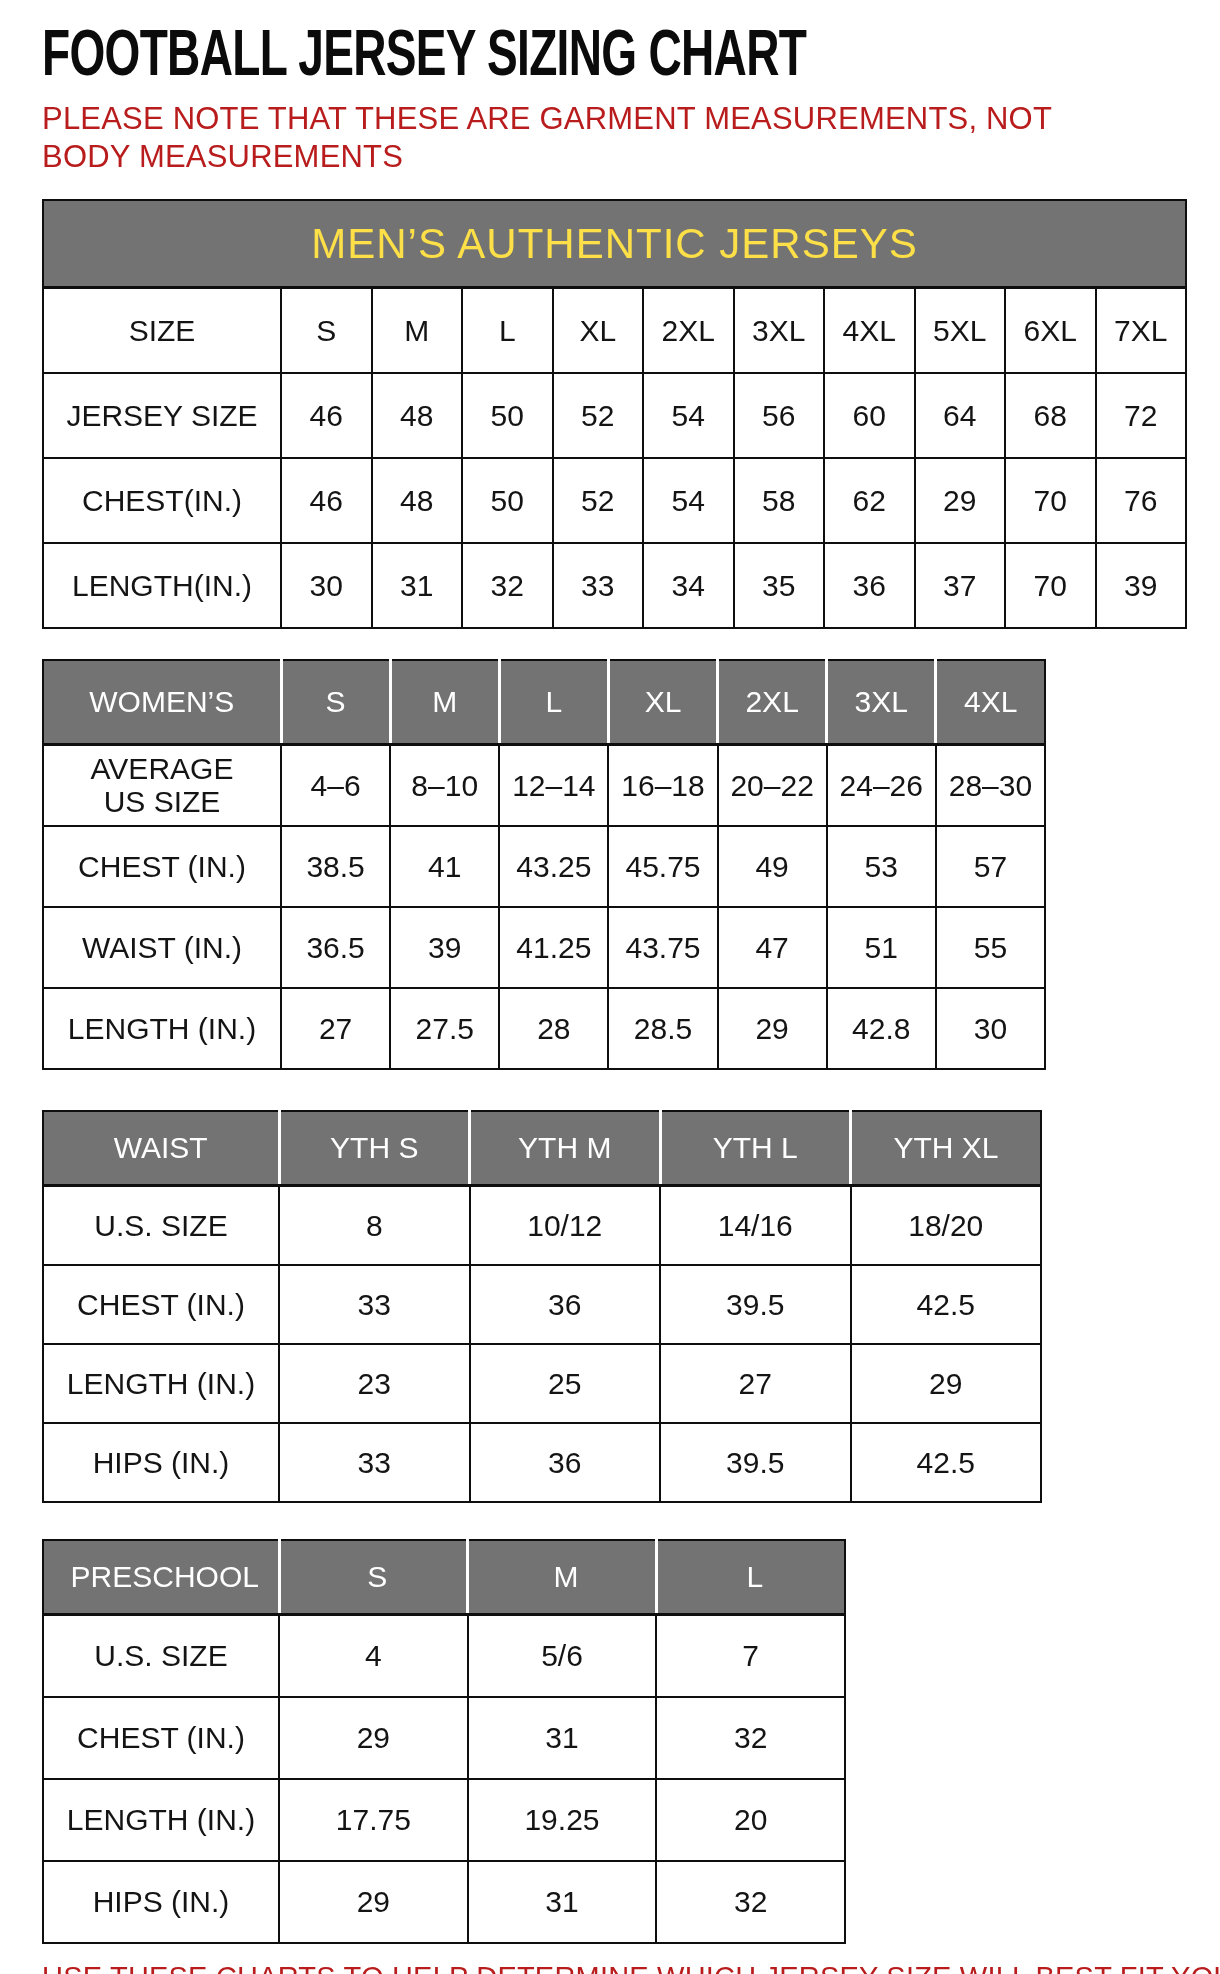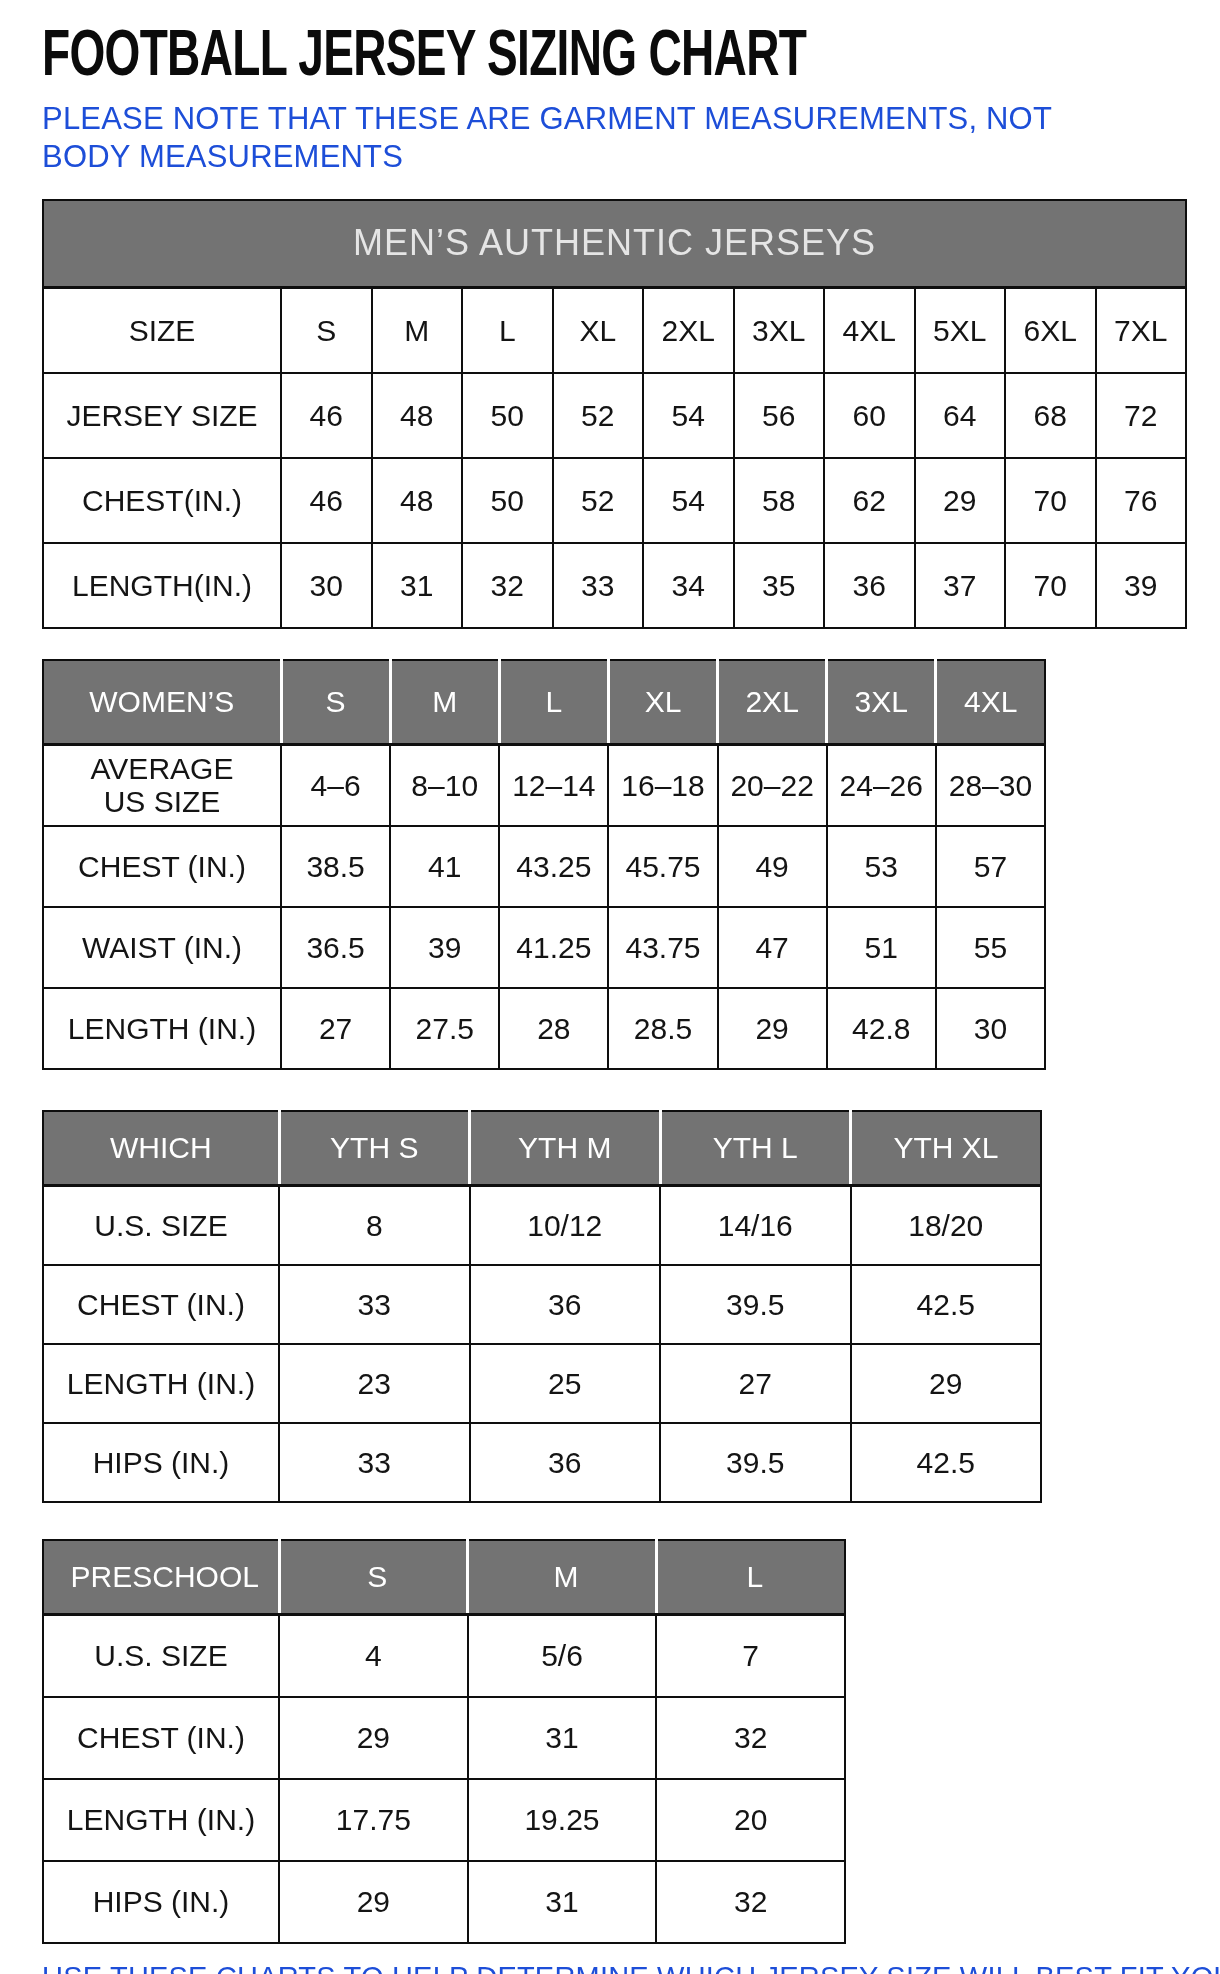--- a/index.html
+++ b/index.html
@@ -12,21 +12,21 @@
 
   
   h1.title{margin:0 0 16px 0;height:62px;line-height:62px;white-space:nowrap;}
   .title-inner{
     display:inline-block;transform:scaleX(0.72);transform-origin:0 50%;
     font-size:64px;font-weight:900;letter-spacing:-1px;color:#0b0b0b;
   }
 
   
   .note{
-    color:#1d4ed8;font-size:31px;line-height:1.24;font-weight:400;
+    color:#b91c1c;font-size:31px;line-height:1.24;font-weight:400;
     letter-spacing:0.2px;margin:0 0 22px 0;max-width:1085px;
   }
   .note.bottom{margin:16px 0 0 0;max-width:none;white-space:nowrap;font-size:29px;}
 
   
   table.tbl{border-collapse:collapse;table-layout:fixed;margin:0;}
   .tbl td,.tbl th{
     border:2px solid #0e0e0e;text-align:center;vertical-align:middle;
     font-size:30px;font-weight:400;color:#141414;padding:0;
     white-space:pre-line;line-height:1.12;
@@ -37,22 +37,22 @@
     border-left:3px solid #ffffff;border-right:3px solid #ffffff;
     border-top:2px solid #0e0e0e;border-bottom:3px solid #0e0e0e;
   }
   .tbl th.hdr:first-child{border-left:2px solid #0e0e0e;}
   .tbl th.hdr:last-child{border-right:2px solid #0e0e0e;}
 
   
   table.mens{width:1145px;margin-bottom:30px;}
   .mens td{height:83px;}
   .mens td.banner{
-    height:85px;background:#737373;color:#e5e5e5;
-    font-size:36px;letter-spacing:1px;border-bottom:3px solid #0e0e0e;
+    height:85px;background:#737373;color:#fde047;
+    font-size:42px;letter-spacing:1px;border-bottom:3px solid #0e0e0e;
   }
 
   
   table.womens{width:1004px;margin-bottom:40px;}
   .womens th.hdr{height:82px;}
   .womens td{height:79px;}
 
   
   table.boys{width:1000px;margin-bottom:36px;}
   .boys th.hdr{height:72px;}
@@ -214,21 +214,21 @@
   <table class="tbl boys">
     <colgroup>
       <col style="width:236px">
         <col>
         <col>
         <col>
         <col>
     </colgroup>
     <tbody>
       <tr>
-        <th class="hdr">WHICH</th>
+        <th class="hdr">WAIST</th>
         <th class="hdr">YTH S</th>
         <th class="hdr">YTH M</th>
         <th class="hdr">YTH L</th>
         <th class="hdr">YTH XL</th>
       </tr>
       <tr>
         <td class="lbl">U.S. SIZE</td>
         <td>8</td>
         <td>10/12</td>
         <td>14/16</td>

